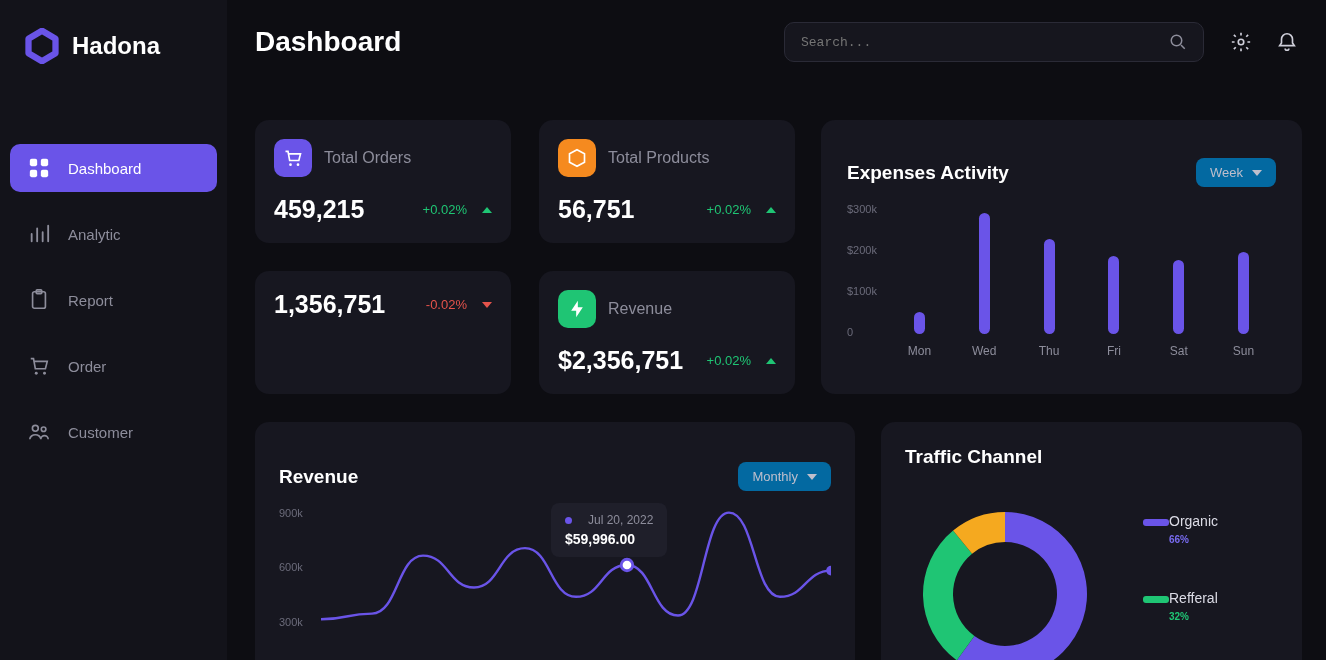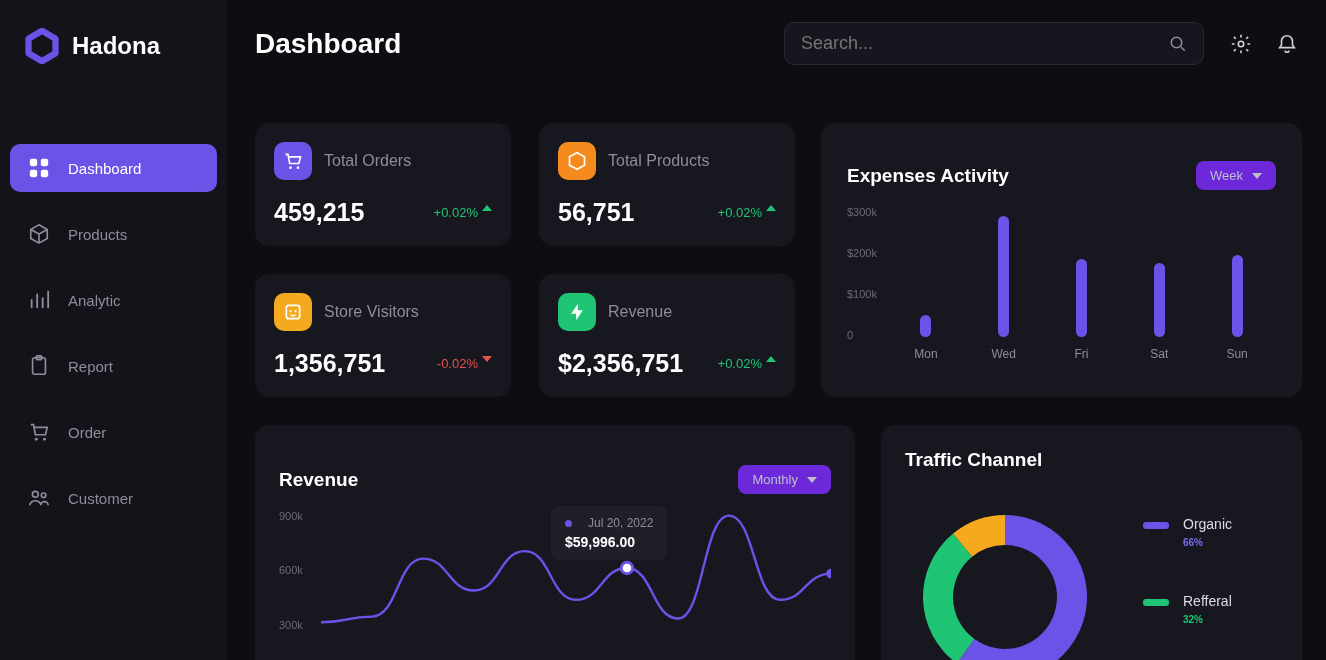--- a/index.html
+++ b/index.html
@@ -20,52 +20,52 @@
 .logo-text { font-size: 24px; font-weight: 700; }
 .nav-item { display: flex; align-items: center; gap: 18px; padding: 13px 18px; border-radius: 10px; color: #8d8d9b; font-size: 15px; cursor: pointer; margin-bottom: 18px; }
 .nav-item.active { background: #6a54e8; color: #ffffff; }
 .nav-icon { width: 22px; height: 22px; flex-shrink: 0; }
 
 
 .main { flex: 1; display: flex; flex-direction: column; }
 .header { display: flex; align-items: center; padding: 22px 28px; gap: 20px; }
 .page-title { font-size: 28px; font-weight: 700; }
 .search-wrap { margin-left: auto; display: flex; align-items: center; background: #16161e; border: 1px solid #2a2a36; border-radius: 10px; padding: 10px 16px; width: 420px; }
-.search-input { flex: 1; background: transparent; border: none; outline: none; color: #fdba74; font-size: 18px; }
+.search-input { flex: 1; background: transparent; border: none; outline: none; color: #fdba74; font-size: 13px; font-family: Liberation Mono, monospace; }
 .header-icons { display: flex; gap: 24px; margin-left: 6px; }
 .header-icon { width: 22px; height: 22px; cursor: pointer; }
 
 .content { flex: 1; background: #0d0d12; padding: 36px 24px 0 28px; overflow: hidden; }
 
 .row { display: flex; gap: 26px; margin-bottom: 28px; }
 .stat-grid { display: grid; grid-template-columns: 1fr 1fr; gap: 28px; width: 540px; }
 
 .card { background: #171720; border-radius: 14px; padding: 19px; }
 .stat-card { }
 .stat-top { display: flex; align-items: center; gap: 12px; margin-bottom: 18px; }
 .stat-icon { width: 38px; height: 38px; border-radius: 10px; display: flex; align-items: center; justify-content: center; }
 .stat-icon.purple { background: #6a54e8; }
 .stat-icon.orange { background: #f58a1f; }
 .stat-icon.yellow { background: #f5a91f; }
 .stat-icon.green { background: #1fc574; }
 .stat-label { color: #8d8d9b; font-size: 16px; }
 .stat-bottom { display: flex; align-items: center; justify-content: space-between; }
 .stat-value { font-size: 25px; font-weight: 700; }
-.stat-change { display: flex; gap: 4px; font-size: 13px; }
+.stat-change { display: flex; align-items: center; gap: 15px; font-size: 13px; }
 .stat-change.up { color: #1fc574; }
 .stat-change.down { color: #e5534b; }
 .arrow { width: 0; height: 0; border-left: 5px solid transparent; border-right: 5px solid transparent; }
 .arrow.up { border-bottom: 6px solid currentColor; }
 .arrow.down { border-top: 6px solid currentColor; }
 
 
 .expenses-card { flex: 1; padding: 22px 26px 16px; }
 .card-head { display: flex; align-items: center; justify-content: space-between; margin-bottom: 16px; margin-top: 16px; }
 .card-title { font-size: 19px; font-weight: 700; }
-.selector { background: #6d28d9; color: #bfbfcc; font-size: 13px; padding: 7px 14px; border-radius: 8px; display: flex; align-items: center; gap: 9px; cursor: pointer; }
+.selector { background: #0369a1; color: #bfbfcc; font-size: 13px; padding: 7px 14px; border-radius: 8px; display: flex; align-items: center; gap: 9px; cursor: pointer; }
 .barchart { display: flex; align-items: flex-end; gap: 12px; height: 155px; position: relative; padding-left: 40px; }
 .bar-yaxis { position: absolute; left: 0; top: 0; bottom: 20px; display: flex; flex-direction: column; justify-content: space-between; font-size: 11px; color: #6b6b7a; }
 .bar-cols { display: flex; align-items: flex-end; justify-content: space-around; flex: 1; height: 100%; }
 .bar-col { display: flex; flex-direction: column; align-items: center; gap: 10px; width: 50px; }
 .bar { width: 11px; background: #6a54e8; border-radius: 6px; }
 .bar-label { font-size: 12px; color: #8d8d9b; }
 
 
 .revenue-card { width: 600px; padding: 24px 24px 0; }
 .linechart-wrap { position: relative; height: 175px; padding-left: 42px; }
@@ -74,21 +74,21 @@
 .tooltip { position: absolute; background: #1f1f2a; padding: 10px 14px; border-radius: 8px; font-size: 12px; left: 272px; top: -4px; }
 .tooltip-date { color: #8d8d9b; display: flex; align-items: center; gap: 16px; }
 .tooltip-dot { width: 7px; height: 7px; border-radius: 50%; background: #6a54e8; }
 .tooltip-val { font-weight: 700; margin-top: 4px; font-size: 14px; }
 
 
 .traffic-card { flex: 1; padding: 24px; }
 .traffic-body { display: flex; align-items: center; gap: 38px; margin-top: 20px; }
 .donut { width: 200px; height: 200px; }
 .legend-list { display: flex; flex-direction: column; gap: 20px; }
-.legend-item { display: flex; align-items: flex-start; gap: 14px; margin-top: 25px; }
+.legend-item { display: flex; align-items: flex-start; gap: 0; margin-top: 25px; }
 .legend-swatch { width: 26px; height: 7px; border-radius: 3px; margin-top: 6px; }
 .legend-col { display: flex; flex-direction: column; gap: 5px; }
 .legend-name { color: #dcdce6; font-size: 14px; }
 .legend-val { font-size: 10px; font-weight: 700; }
 .legend-val.purple { color: #786bf0; }
 .legend-val.green { color: #1fc574; }
 .legend-val.orange { color: #f5a91f; }
 </style>
 </head>
 <body>
@@ -103,26 +103,20 @@
       <span class="logo-text">Hadona</span>
     </div>
     <div class="nav-item active">
       <svg class="nav-icon" viewBox="0 0 24 24">
           <rect x="2" y="2" width="8" height="8" rx="2" fill="currentColor"></rect>
           <rect x="14" y="2" width="8" height="8" rx="2" fill="currentColor"></rect>
           <rect x="2" y="14" width="8" height="8" rx="2" fill="currentColor"></rect>
           <rect x="14" y="14" width="8" height="8" rx="2" fill="currentColor"></rect>
         </svg>
       <span>Dashboard</span>
-    </div>
-    <div class="nav-item">
-      <svg class="nav-icon" viewBox="0 0 24 24">
-          <path d="M12 2 L21 7 L21 17 L12 22 L3 17 L3 7 Z M3 7 L12 12 L21 7 M12 12 L12 22" fill="none" stroke="currentColor" stroke-width="1.8"></path>
-        </svg>
-      <span>Products</span>
     </div>
     <div class="nav-item">
       <svg class="nav-icon" viewBox="0 0 24 24">
           <path d="M4 20 L4 12 M10 20 L10 6 M16 20 L16 10 M22 20 L22 3" stroke="currentColor" stroke-width="2" stroke-linecap="round"></path>
         </svg>
       <span>Analytic</span>
     </div>
     <div class="nav-item">
       <svg class="nav-icon" viewBox="0 0 24 24">
           <rect x="5" y="3" width="14" height="18" rx="2" fill="none" stroke="currentColor" stroke-width="1.8"></rect>
@@ -203,31 +197,20 @@
             </div>
             <div class="stat-bottom">
               <span class="stat-value">56,751</span>
               <span class="stat-change up">
                   <span>+0.02%</span>
                   <span class="arrow up"></span>
                 </span>
             </div>
           </div>
           <div class="card stat-card">
-            <div class="stat-top">
-              <div class="stat-icon yellow">
-                  <svg width="20" height="20" viewBox="0 0 24 24">
-                    <rect x="4" y="4" width="16" height="16" rx="3" fill="none" stroke="#fff" stroke-width="2"></rect>
-                    <circle cx="9" cy="11" r="1.3" fill="#fff"></circle>
-                    <circle cx="15" cy="11" r="1.3" fill="#fff"></circle>
-                    <path d="M9 15 Q12 18 15 15" fill="none" stroke="#fff" stroke-width="1.8"></path>
-                  </svg>
-                </div>
-              <span class="stat-label">Store Visitors</span>
-            </div>
             <div class="stat-bottom">
               <span class="stat-value">1,356,751</span>
               <span class="stat-change down">
                   <span>-0.02%</span>
                   <span class="arrow down"></span>
                 </span>
             </div>
           </div>
           <div class="card stat-card">
             <div class="stat-top">
@@ -264,20 +247,24 @@
               <span>0</span>
             </div>
             <div class="bar-cols" id="bar-cols">
                 <div class="bar-col">
                   <div class="bar" style="height:21.666666666666664px"></div>
                   <div class="bar-label">Mon</div>
                 </div>
                 <div class="bar-col">
                   <div class="bar" style="height:121.33333333333333px"></div>
                   <div class="bar-label">Wed</div>
+                </div>
+                <div class="bar-col">
+                  <div class="bar" style="height:95.33333333333333px"></div>
+                  <div class="bar-label">Thu</div>
                 </div>
                 <div class="bar-col">
                   <div class="bar" style="height:78px"></div>
                   <div class="bar-label">Fri</div>
                 </div>
                 <div class="bar-col">
                   <div class="bar" style="height:73.66666666666667px"></div>
                   <div class="bar-label">Sat</div>
                 </div>
                 <div class="bar-col">

